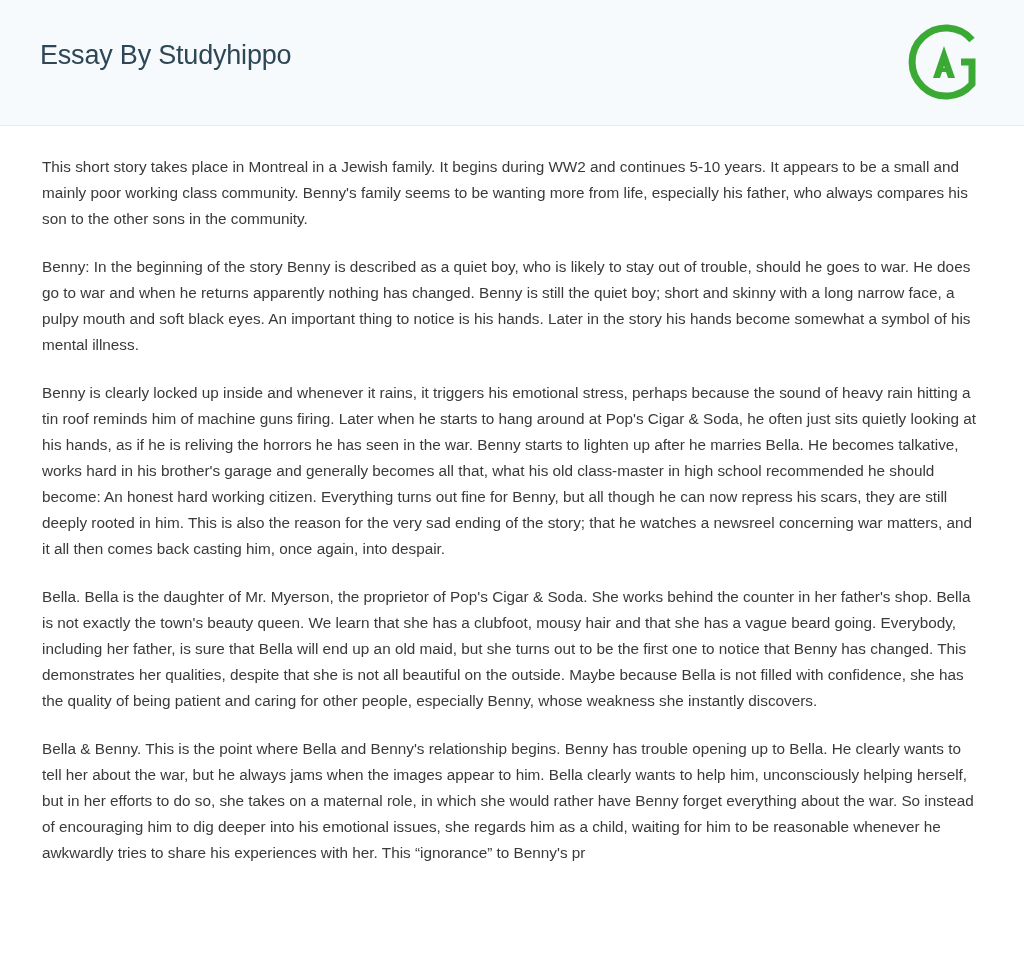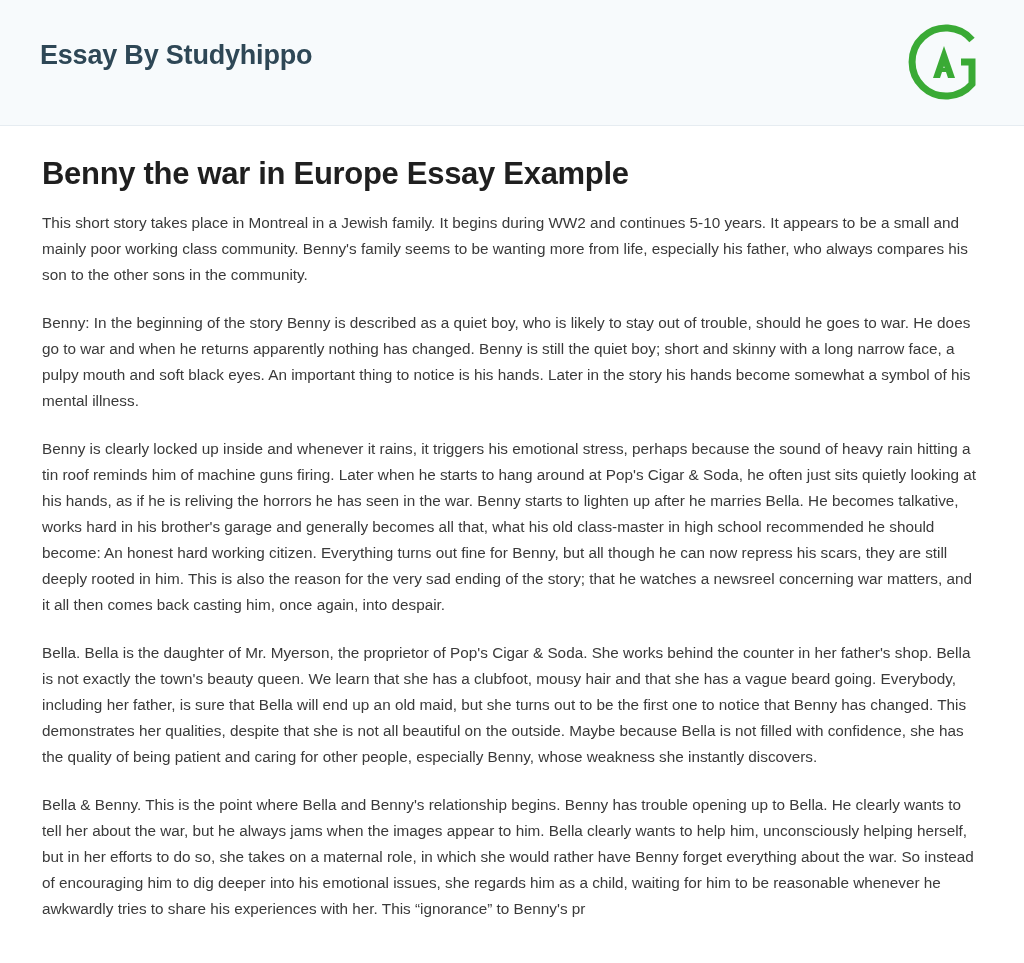--- a/index.html
+++ b/index.html
@@ -29,21 +29,21 @@
     border-bottom: 1px solid #e6ecf1;
     box-sizing: border-box;
     position: relative;
   }
 
   .brand {
     position: absolute;
     left: 40px;
     top: 40px;
     font-size: 27px;
-    font-weight: bold;
+    font-weight: normal;
     letter-spacing: -0.2px;
     color: #2e4756;
     white-space: nowrap;
   }
   .brand .brand-by {
     color: #2e4756;
   }
   .brand .brand-site {
     color: #2e4756;
   }
@@ -104,21 +104,20 @@
     <div class="logo">
       <svg width="84" height="84" viewBox="0 0 84 84" xmlns="http://www.w3.org/2000/svg">
         <path d="M70 20 A34 34 0 1 0 70 64 L70 42 L59 42" fill="none" stroke="#3aaa35" stroke-width="7" stroke-linecap="butt"></path>
         <path d="M42 26 L31 58 L38 58 L42 46 L46 58 L53 58 Z" fill="#3aaa35"></path>
         <rect x="37" y="48" width="10" height="4" fill="#3aaa35"></rect>
       </svg>
     </div>
   </div>
 
   <div class="content">
-    <h1 class="doc-title">Benny the war in Europe Essay Example</h1>
 
     <p class="para">This short story takes place in Montreal in a Jewish family. It begins during WW2 and continues 5-10 years. It appears to be a small and mainly poor working class community. Benny's family seems to be wanting more from life, especially his father, who always compares his son to the other sons in the community.</p>
     <p class="para">Benny: In the beginning of the story Benny is described as a quiet boy, who is likely to stay out of trouble, should he goes to war. He does go to war and when he returns apparently nothing has changed. Benny is still the quiet boy; short and skinny with a long narrow face, a pulpy mouth and soft black eyes. An important thing to notice is his hands. Later in the story his hands become somewhat a symbol of his mental illness.</p>
     <p class="para">Benny is clearly locked up inside and whenever it rains, it triggers his emotional stress, perhaps because the sound of heavy rain hitting a tin roof reminds him of machine guns firing. Later when he starts to hang around at Pop's Cigar &amp; Soda, he often just sits quietly looking at his hands, as if he is reliving the horrors he has seen in the war. Benny starts to lighten up after he marries Bella. He becomes talkative, works hard in his brother's garage and generally becomes all that, what his old class-master in high school recommended he should become: An honest hard working citizen. Everything turns out fine for Benny, but all though he can now repress his scars, they are still deeply rooted in him. This is also the reason for the very sad ending of the story; that he watches a newsreel concerning war matters, and it all then comes back casting him, once again, into despair.</p>
     <p class="para">Bella. Bella is the daughter of Mr. Myerson, the proprietor of Pop's Cigar &amp; Soda. She works behind the counter in her father's shop. Bella is not exactly the town's beauty queen. We learn that she has a clubfoot, mousy hair and that she has a vague beard going. Everybody, including her father, is sure that Bella will end up an old maid, but she turns out to be the first one to notice that Benny has changed. This demonstrates her qualities, despite that she is not all beautiful on the outside. Maybe because Bella is not filled with confidence, she has the quality of being patient and caring for other people, especially Benny, whose weakness she instantly discovers.</p>
     <p class="para">Bella &amp; Benny. This is the point where Bella and Benny's relationship begins. Benny has trouble opening up to Bella. He clearly wants to tell her about the war, but he always jams when the images appear to him. Bella clearly wants to help him, unconsciously helping herself, but in her efforts to do so, she takes on a maternal role, in which she would rather have Benny forget everything about the war. So instead of encouraging him to dig deeper into his emotional issues, she regards him as a child, waiting for him to be reasonable whenever he awkwardly tries to share his experiences with her. This “ignorance” to Benny's pr</p>
   </div>
 
 </div>
 

